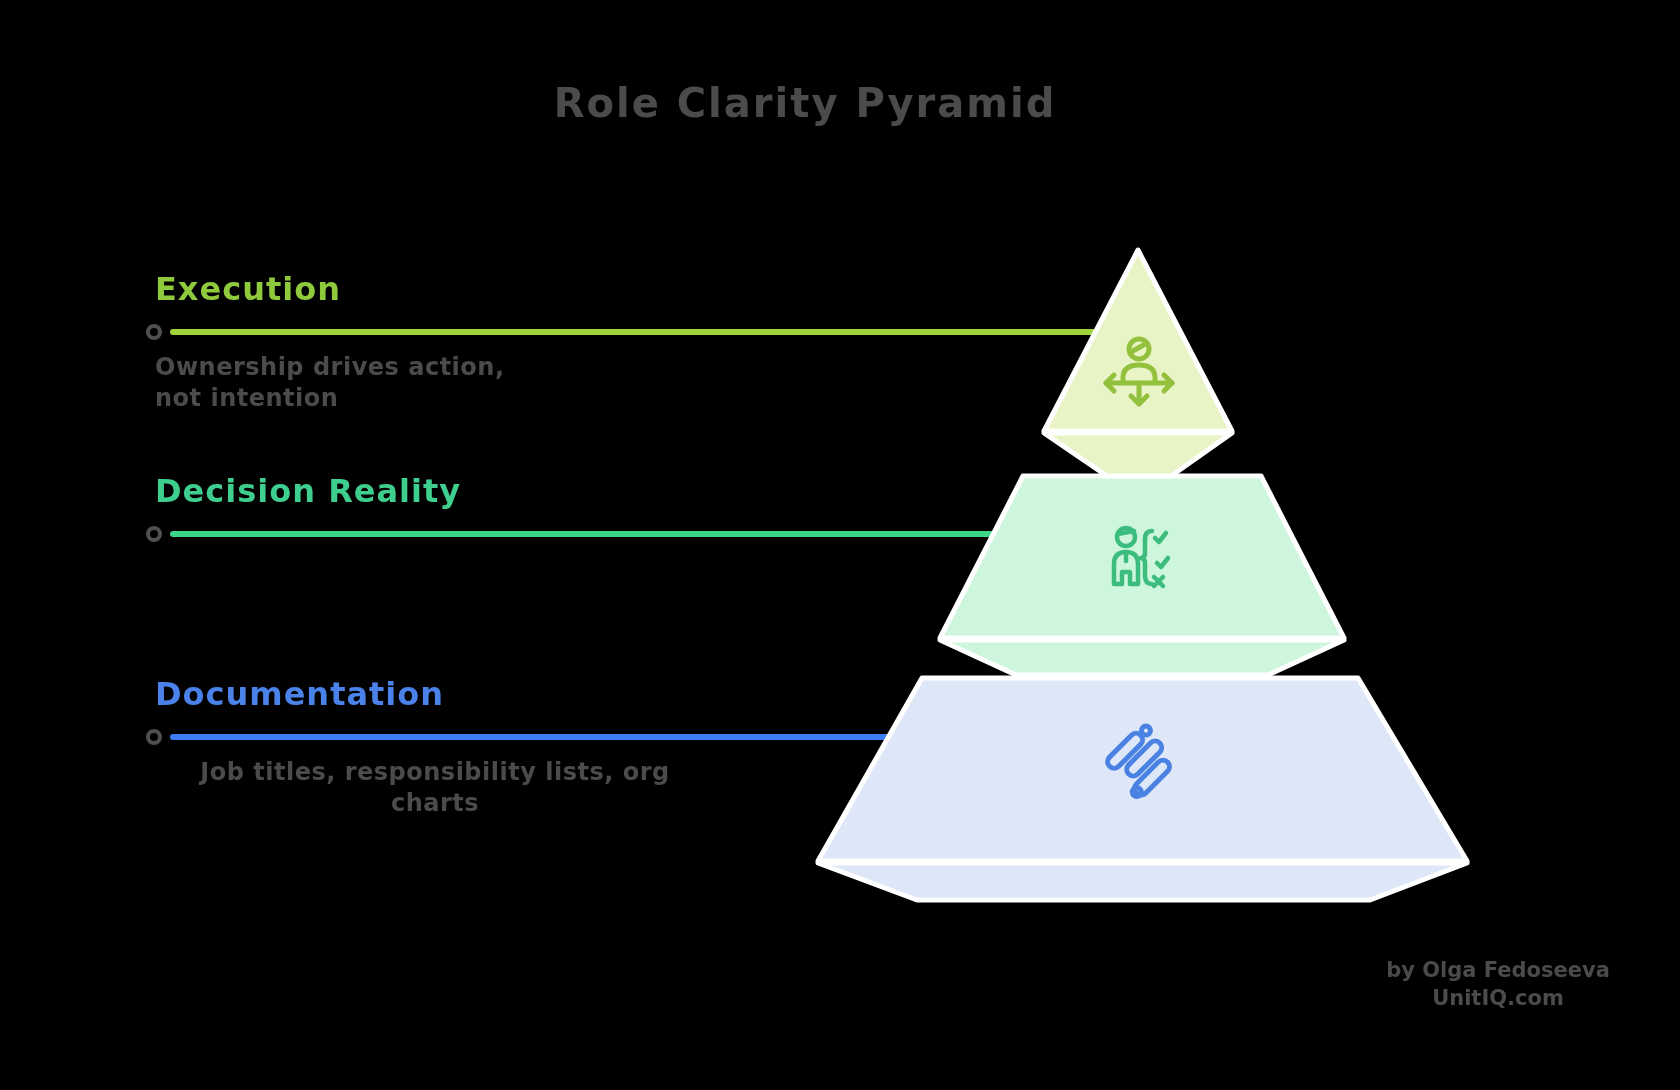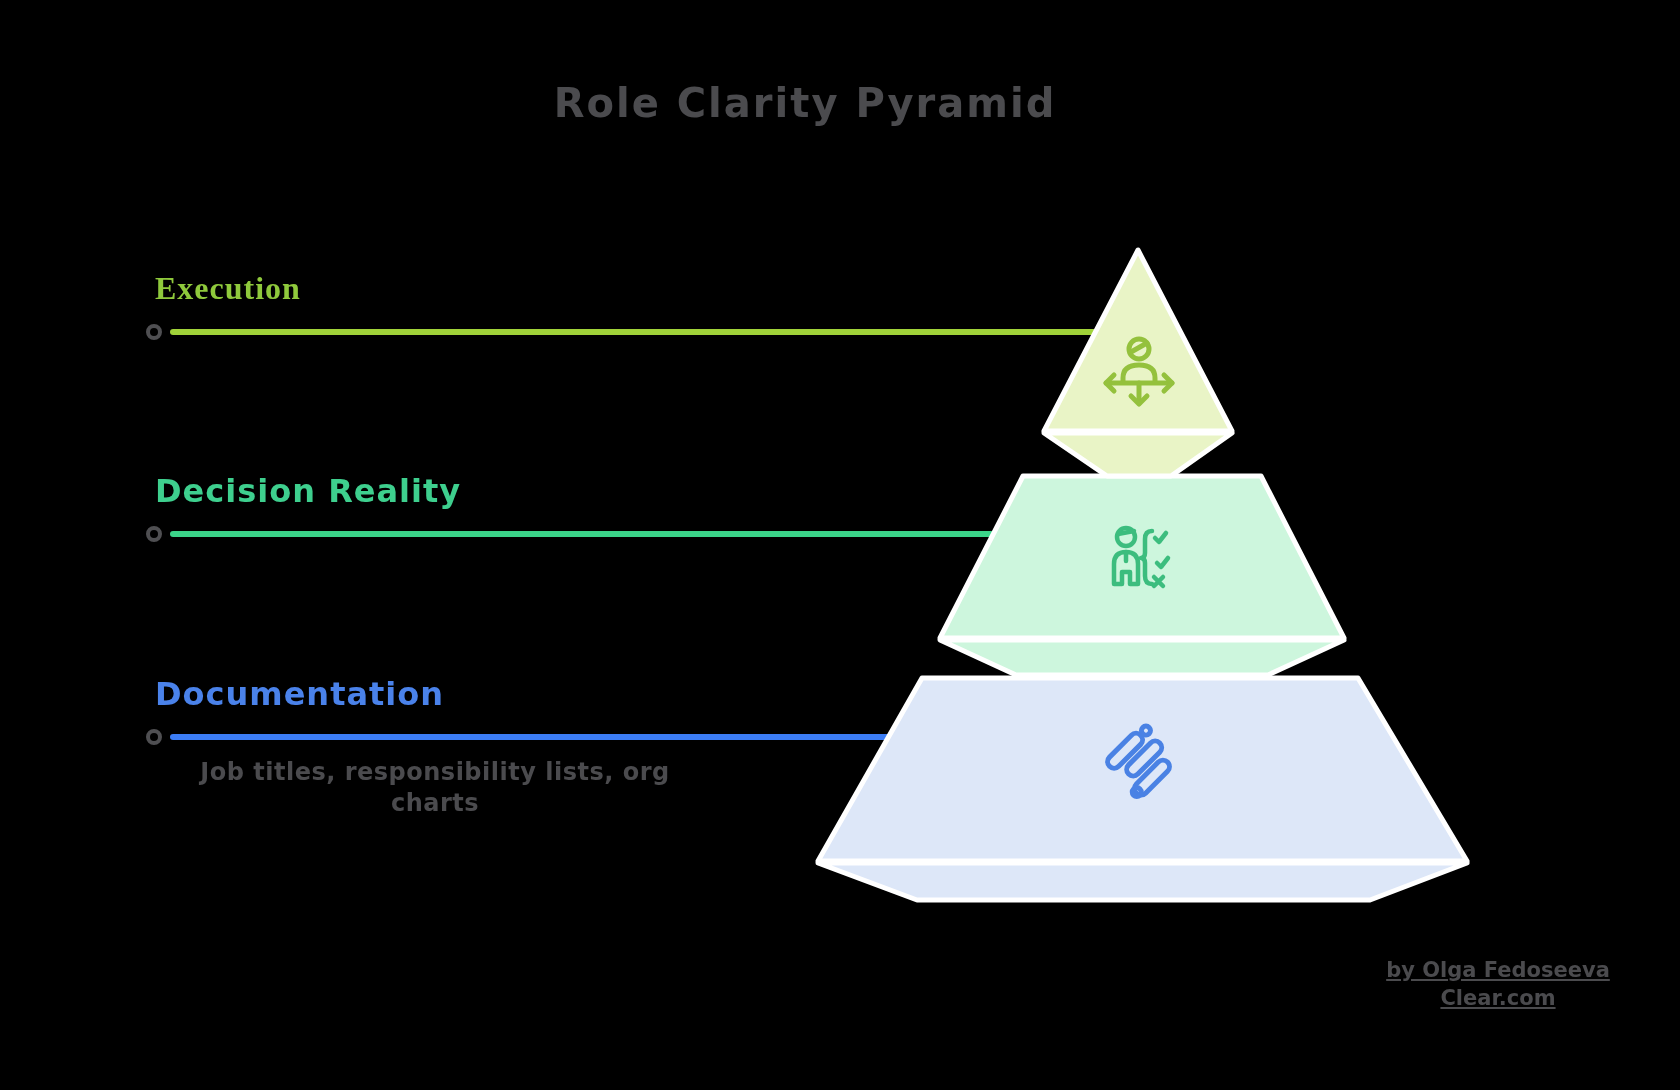--- a/index.html
+++ b/index.html
@@ -7,21 +7,21 @@
   .canvas{
     position:relative;width:1680px;height:1090px;overflow:hidden;
     background:var(--background,#000);
     font-family:"DejaVu Sans","Liberation Sans",sans-serif;
   }
   .title{
     position:absolute;left:0;top:80px;width:1610px;text-align:center;
     font-size:40px;font-weight:bold;letter-spacing:2px;color:var(--ink-gray,#4b4b4e);
   }
   .label{position:absolute;left:155px;font-size:32px;font-weight:bold;letter-spacing:1px;}
-  .label-execution{top:270px;color:var(--execution-green,#8fc93c);font-family:Liberation Serif, serif;}
+  .label-execution{top:270px;color:var(--execution-green,#8fc93c);}
   .label-decision{top:472px;color:var(--decision-teal,#3ecf8e);}
   .label-documentation{top:675px;color:var(--documentation-blue,#4a82ea);}
 
   .connector{position:absolute;left:170px;height:6px;border-radius:3px;}
   .connector-1{top:329px;width:927px;background:var(--execution-line,#a0d239);}
   .connector-2{top:531px;width:824px;background:var(--decision-line,#3bd489);}
   .connector-3{top:734px;width:722px;background:var(--documentation-line,#3c7df5);}
 
   .ring{
     position:absolute;left:146px;width:8px;height:8px;border-radius:50%;
@@ -32,21 +32,21 @@
   .desc{
     position:absolute;left:155px;font-size:24px;font-weight:bold;letter-spacing:.5px;
     line-height:1.3;color:var(--ink-gray,#4b4b4e);
   }
   .desc-1{top:352px;max-width:400px;}
   .desc-2{top:554px;max-width:420px;}
   .desc-3{top:757px;max-width:560px;text-align:center;}
 
   .attribution{
     position:absolute;left:1348px;top:956px;width:300px;text-align:center;
-    font-size:21px;font-weight:bold;line-height:1.35;color:var(--ink-gray,#4b4b4e);text-decoration:underline;
+    font-size:21px;font-weight:bold;line-height:1.35;color:var(--ink-gray,#4b4b4e);
   }
   .pyramid-svg{position:absolute;left:0;top:0;}
   .tier{stroke:var(--tier-stroke,#fff);stroke-width:5;stroke-linejoin:round;}
   .tier-top{fill:var(--tier-top-fill,#e9f4c6);}
   .tier-mid{fill:var(--tier-mid-fill,#cdf6dd);}
   .tier-bottom{fill:var(--tier-bottom-fill,#dde7f8);}
   .icon{fill:none;stroke-linecap:round;stroke-linejoin:round;}
   .icon-top{stroke:var(--icon-top-green,#94c13d);stroke-width:5;}
   .icon-mid{stroke:var(--icon-mid-green,#3cbd7e);stroke-width:4.5;}
   .icon-bottom{stroke:var(--icon-bottom-blue,#4a82e4);stroke-width:5;}
@@ -63,20 +63,21 @@
   <div class="label label-documentation">Documentation</div>
 
   <div class="ring ring-1"></div>
   <div class="ring ring-2"></div>
   <div class="ring ring-3"></div>
 
   <div class="connector connector-1"></div>
   <div class="connector connector-2"></div>
   <div class="connector connector-3"></div>
 
+  <div class="desc desc-1">Ownership drives action, not intention</div>
   <div class="desc desc-3">Job titles, responsibility lists, org charts</div>
 
   <svg class="pyramid-svg" width="1680" height="1090" viewBox="0 0 1680 1090">
 
     <polygon class="tier tier-bottom" points="818,863 917,900 1370,900 1467,863"></polygon>
     <polygon class="tier tier-bottom" points="922,678 1358,678 1467,861 818,861"></polygon>
 
     <polygon class="tier tier-mid" points="940,640 1016,675 1268,675 1344,640"></polygon>
     <polygon class="tier tier-mid" points="1023,476 1261,476 1344,638 940,638"></polygon>
 
@@ -109,16 +110,16 @@
       <rect x="-26" y="-25" width="44" height="13" rx="6.5"></rect>
       <rect x="-18" y="-6" width="44" height="13" rx="6.5"></rect>
       <rect x="-26" y="13" width="44" height="13" rx="6.5"></rect>
       <circle cx="25" cy="-18" r="4.5"></circle>
       <circle cx="-25" cy="19" r="4.5"></circle>
     </g>
   </svg>
 
   <div class="attribution">
     <div>by Olga Fedoseeva</div>
-    <div>Clear.com</div>
+    <div>UnitIQ.com</div>
   </div>
 
 </div>
 
 </body></html>

